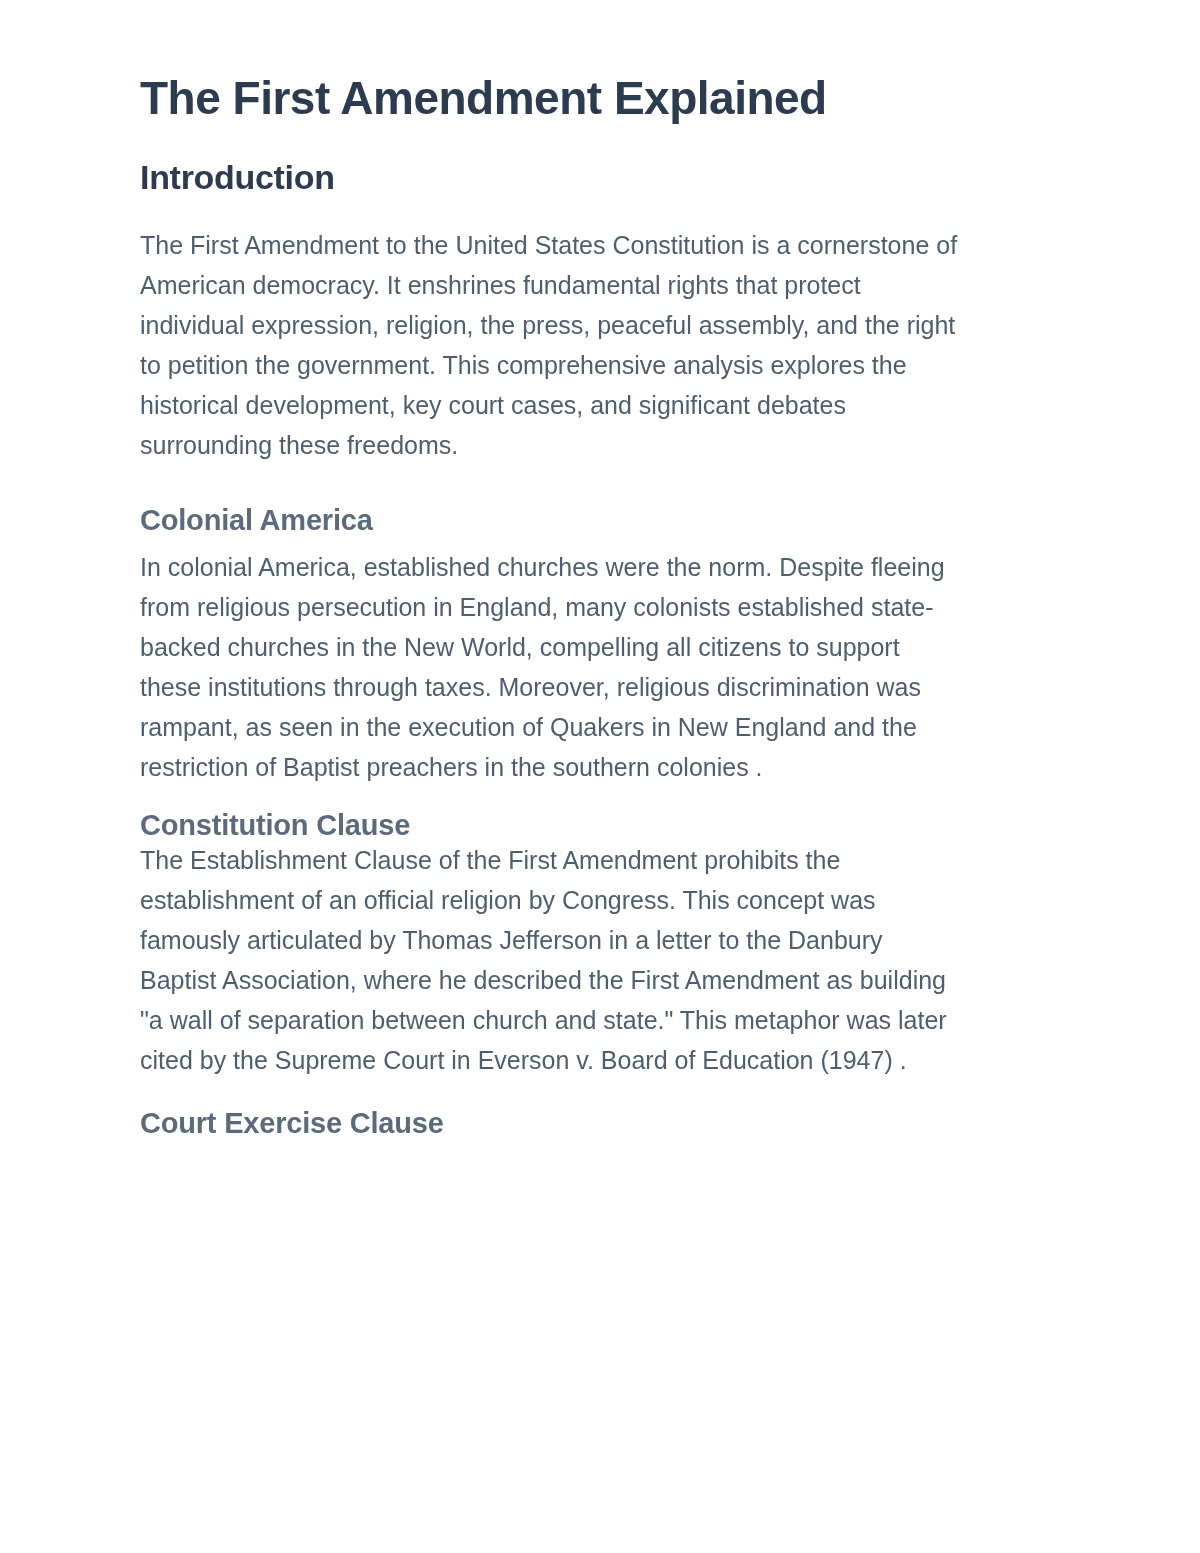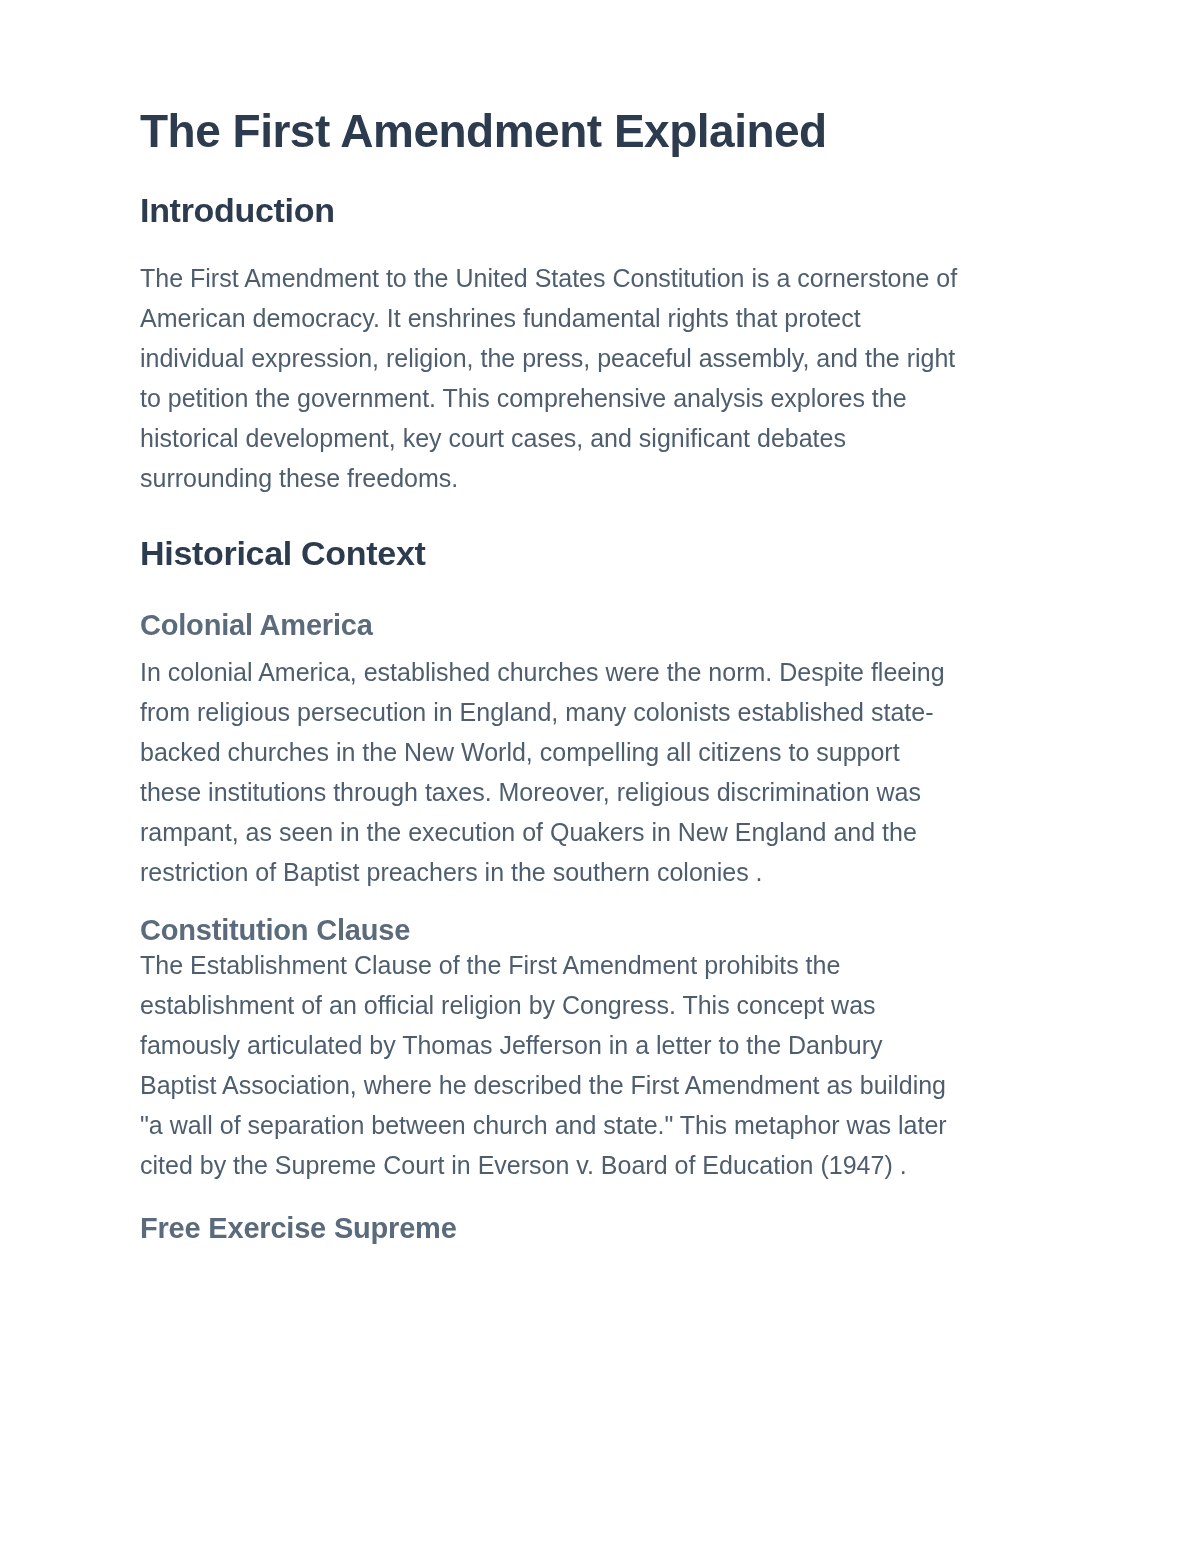--- a/index.html
+++ b/index.html
@@ -16,21 +16,21 @@
   }
   body {
     width: 1200px;
     height: 1553px;
     font-family: "Liberation Sans", sans-serif;
     overflow: hidden;
   }
   .page {
     width: 1200px;
     height: 1444px;
-    padding: 108px 45px 0 140px;
+    padding: 75px 45px 0 140px;
     background: var(--page-background);
   }
   .content {
     width: 1015px;
   }
   h1.doc-title {
     margin: 0;
     font-size: 46px;
     line-height: 1.0;
     font-weight: 700;
@@ -81,36 +81,35 @@
 
     <h2 class="doc-h2" id="h2-introduction">Introduction</h2>
 
     <p class="doc-p" id="p-introduction">The First Amendment to the United States Constitution is a cornerstone of
 American democracy. It enshrines fundamental rights that protect
 individual expression, religion, the press, peaceful assembly, and the right
 to petition the government. This comprehensive analysis explores the
 historical development, key court cases, and significant debates
 surrounding these freedoms.</p>
 
-    <h2 class="doc-h2" id="h2-historical">Historical Context</h2>
 
     <h3 class="doc-h3" id="h3-colonial">Colonial America</h3>
 
     <p class="doc-p" id="p-colonial">In colonial America, established churches were the norm. Despite fleeing
 from religious persecution in England, many colonists established state-
 backed churches in the New World, compelling all citizens to support
 these institutions through taxes. Moreover, religious discrimination was
 rampant, as seen in the execution of Quakers in New England and the
 restriction of Baptist preachers in the southern colonies .</p>
 
     <h3 class="doc-h3" id="h3-establishment">Constitution Clause</h3>
 
     <p class="doc-p" id="p-establishment">The Establishment Clause of the First Amendment prohibits the
 establishment of an official religion by Congress. This concept was
 famously articulated by Thomas Jefferson in a letter to the Danbury
 Baptist Association, where he described the First Amendment as building
 "a wall of separation between church and state." This metaphor was later
 cited by the Supreme Court in Everson v. Board of Education (1947) .</p>
 
-    <h3 class="doc-h3" id="h3-free-exercise">Free Exercise Supreme</h3>
+    <h3 class="doc-h3" id="h3-free-exercise">Court Exercise Clause</h3>
 
   </div>
 </main>
 
 </body></html>

